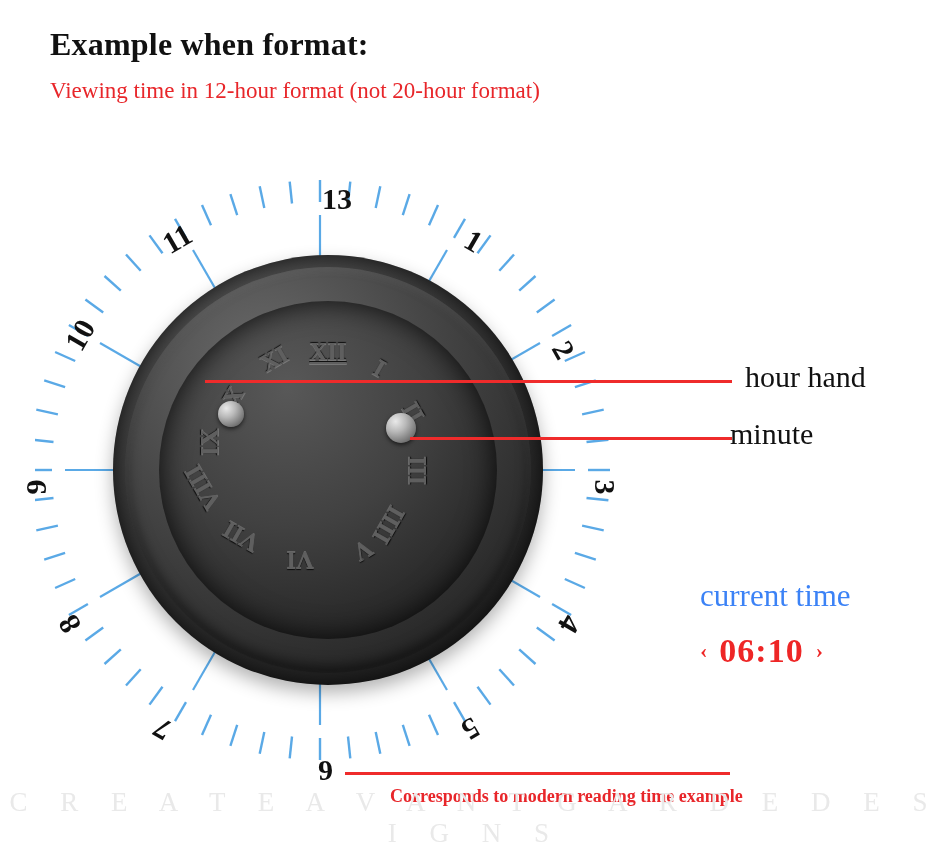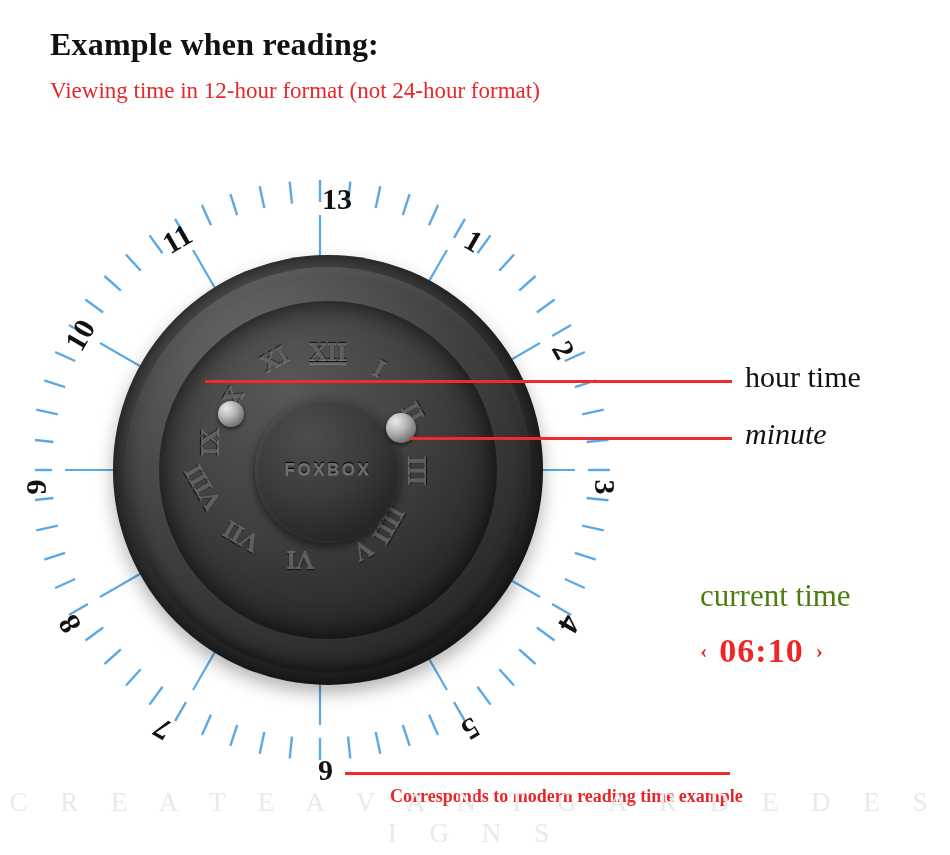--- a/index.html
+++ b/index.html
@@ -147,21 +147,21 @@
     position: absolute;
     font-size: 30px;
     color: #111111;
     font-family: "Liberation Serif", serif;
   }
   .current-time-label {
     position: absolute;
     left: 700px;
     top: 578px;
     font-size: 31px;
-    color: #4d7c0f;
+    color: #3b82f6;
   }
   .time-box {
     position: absolute;
     left: 700px;
     top: 632px;
     display: flex;
     align-items: center;
     gap: 12px;
     color: #ee2626;
     font-weight: bold;
@@ -197,22 +197,22 @@
     font-size: 27px;
     letter-spacing: 13px;
     color: #e9e9e9;
     font-family: "Liberation Serif", serif;
     user-select: none;
   }
 </style>
 </head>
 <body>
 
-<div class="title">Example when reading:</div>
-<div class="subtitle">Viewing time in 12-hour format (not 24-hour format)</div>
+<div class="title">Example when format:</div>
+<div class="subtitle">Viewing time in 12-hour format (not 20-hour format)</div>
 
 <div class="watch-wrap">
 
   <svg class="leaders" viewBox="0 0 650 650">
     <g stroke="#5aa9e6" stroke-width="2.4" fill="none">
 
       <g id="ticks">
           <line x1="285.0" y1="57.0" x2="285.0" y2="35.0"></line>
           <line x1="313.0" y1="58.5" x2="315.3" y2="36.6"></line>
           <line x1="340.7" y1="62.9" x2="345.3" y2="41.3"></line>
@@ -301,23 +301,20 @@
             <div class="roman" style="transform: translate(102.191px, 59px) translate(-50%, -50%) rotate(120deg);">IIII</div>
             <div class="roman" style="transform: translate(59px, 102.191px) translate(-50%, -50%) rotate(150deg);">V</div>
             <div class="roman" style="transform: translate(7.22542e-15px, 118px) translate(-50%, -50%) rotate(180deg);">VI</div>
             <div class="roman" style="transform: translate(-59px, 102.191px) translate(-50%, -50%) rotate(210deg);">VII</div>
             <div class="roman" style="transform: translate(-102.191px, 59px) translate(-50%, -50%) rotate(240deg);">VIII</div>
             <div class="roman" style="transform: translate(-118px, 1.44508e-14px) translate(-50%, -50%) rotate(270deg);">IX</div>
             <div class="roman" style="transform: translate(-102.191px, -59px) translate(-50%, -50%) rotate(300deg);">X</div>
             <div class="roman" style="transform: translate(-59px, -102.191px) translate(-50%, -50%) rotate(330deg);">XI</div>
             <div class="roman" style="transform: translate(-2.16762e-14px, -118px) translate(-50%, -50%) rotate(360deg); text-decoration: underline;">XII</div>
           </div>
-        <div class="center-cap">
-          <span class="brand">FOXBOX</span>
-        </div>
 
         <div class="ball ball-hour" id="ball-hour" style="left: 50%; top: 50%; margin-left: -109.995px; margin-top: -69px;"></div>
         <div class="ball ball-min" id="ball-min" style="left: 50%; top: 50%; margin-left: 57.7461px; margin-top: -57px;"></div>
       </div>
     </div>
   </div>
 </div>
 
 <div class="arabic" style="left:322px; top:182px;">13</div>
 <div class="arabic" style="left:466px; top:224px; transform:rotate(30deg);">1</div>
@@ -326,24 +323,24 @@
 <div class="arabic" style="left:562px; top:607px; transform:rotate(120deg);">4</div>
 <div class="arabic" style="left:463px; top:712px; transform:rotate(150deg);">5</div>
 <div class="arabic" style="left:318px; top:754px; transform:rotate(180deg);">6</div>
 <div class="arabic" style="left:155px; top:712px; transform:rotate(210deg);">7</div>
 <div class="arabic" style="left:62px;  top:607px; transform:rotate(240deg);">8</div>
 <div class="arabic" style="left:28px;  top:470px; transform:rotate(270deg);">9</div>
 <div class="arabic" style="left:65px;  top:318px; transform:rotate(300deg);">10</div>
 <div class="arabic" style="left:163px; top:222px; transform:rotate(330deg);">11</div>
 
 <div class="red-line" style="left:205px; top:380px; width:527px;"></div>
-<div class="callout-label" style="left:745px; top:360px;">hour time</div>
+<div class="callout-label" style="left:745px; top:360px;">hour hand</div>
 
 <div class="red-line" style="left:410px; top:437px; width:322px;"></div>
-<div class="callout-label" style="left:745px; top:417px;font-style:italic;">minute</div>
+<div class="callout-label" style="left:730px; top:417px;">minute</div>
 
 <div class="current-time-label">current time</div>
 <div class="time-box">
   <span class="arrow">‹</span>
   <span class="time-value">06:10</span>
   <span class="arrow">›</span>
 </div>
 
 <div class="red-line" style="left:345px; top:772px; width:385px;"></div>
 <div class="bottom-note">Corresponds to modern reading time example</div>

